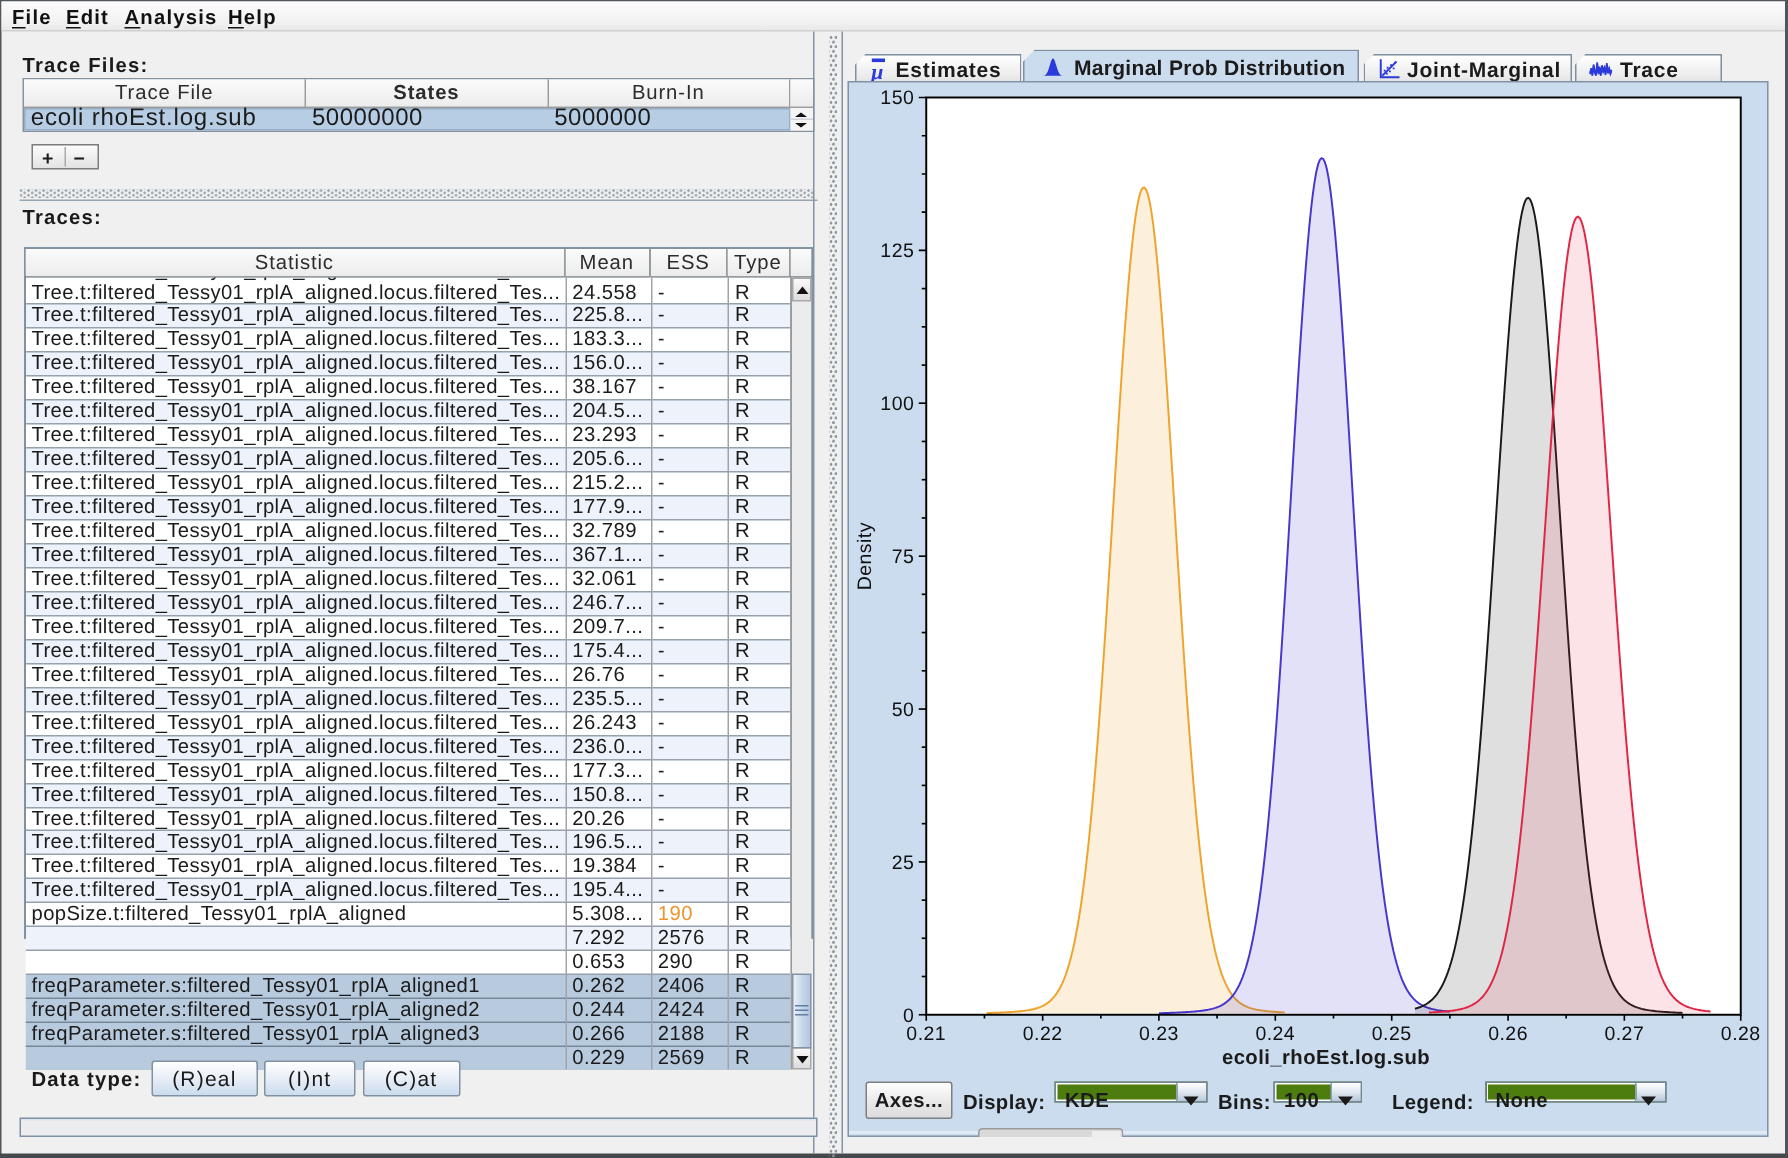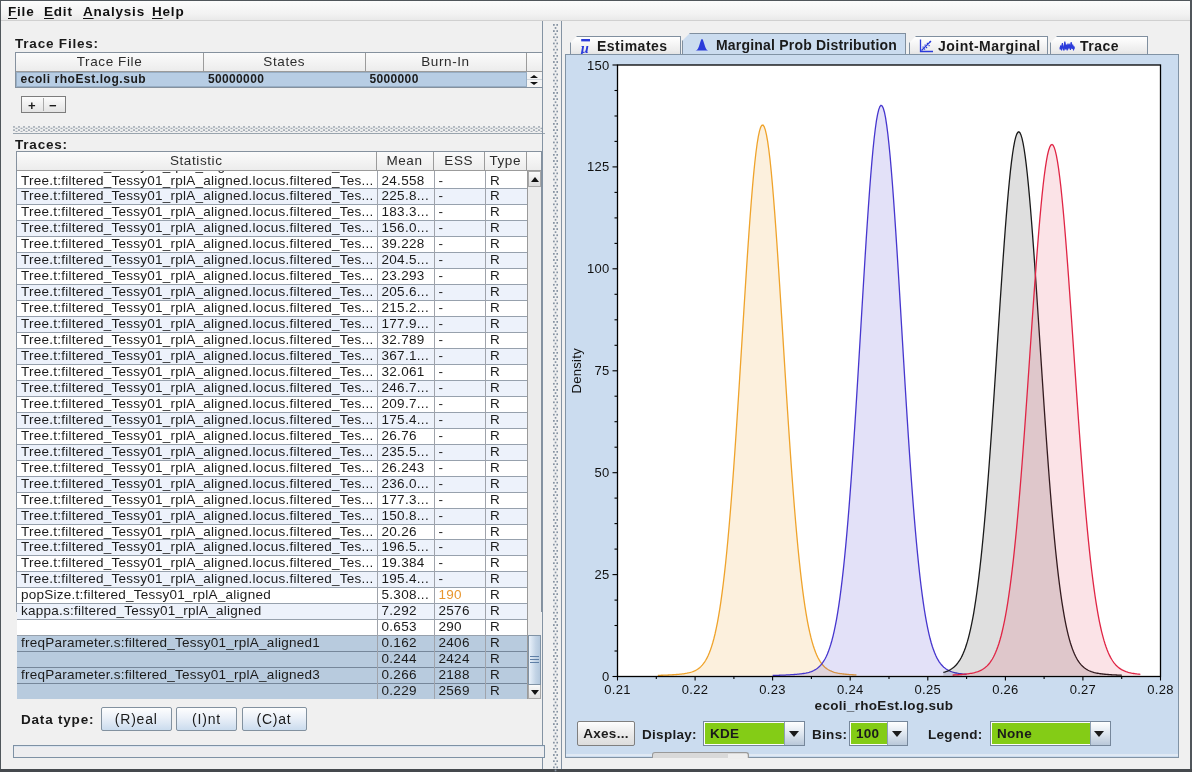--- a/index.html
+++ b/index.html
@@ -22,45 +22,45 @@
 .vline{position:absolute;width:1px;background:#9fa3ab;}
 .sbtn{position:absolute;background:linear-gradient(#fafafa,#dcdcdc);border:1px solid #a8a8a8;}
 .tri-up{width:0;height:0;border-left:4px solid transparent;border-right:4px solid transparent;border-bottom:5px solid #111;position:absolute;}
 .tri-dn{width:0;height:0;border-left:4px solid transparent;border-right:4px solid transparent;border-top:5px solid #111;position:absolute;}
 .btn{background:linear-gradient(#fdfdfd,#e9e9e9 55%,#dcdcdc);border:1px solid #7f7f7f;border-radius:3px;font-size:13.5px;letter-spacing:0.3px;color:#1b1b1b;text-align:center;}
 .btn2{background:linear-gradient(#fefefe,#eaf0f8 45%,#cbdcee);border:1px solid #82919f;border-radius:2px;font-size:14px;letter-spacing:0.8px;color:#1b1b1b;text-align:center;}
 .dotsv{background-image:radial-gradient(circle at 1px 1px,#8794a3 0.8px,rgba(0,0,0,0) 1.1px),radial-gradient(circle at 1px 1px,#8794a3 0.8px,rgba(0,0,0,0) 1.1px);background-size:3.4px 6.2px,3.4px 6.2px;background-position:0 0,1.7px 3.1px;}
 .dotsh{background-image:radial-gradient(circle at 1px 1px,#9aa4ae 0.7px,rgba(0,0,0,0) 1px),radial-gradient(circle at 1px 1px,#9aa4ae 0.7px,rgba(0,0,0,0) 1px);background-size:5px 3.2px,5px 3.2px;background-position:0 0,2.5px 1.6px;}
 .tab{position:absolute;height:18px;font-size:14px;letter-spacing:0.5px;font-weight:bold;color:#1b1b1b;border:1px solid #808f9f;border-bottom:none;clip-path:polygon(0 7px,7px 0,100% 0,100% 100%,0 100%);background:linear-gradient(#ffffff,#ececec 80%,#e4e4e4);}
 .tab .lbl{position:absolute;top:1px;left:24px;}
-.combo{position:absolute;height:25px;border:1px solid #76879b;background:#84cc16;box-shadow:inset 0 0 0 1px #fdfdfd;font-size:13.5px;letter-spacing:0.3px;font-weight:bold;}
+.combo{position:absolute;height:14px;border:1px solid #76879b;background:#4d7c0f;box-shadow:inset 0 0 0 1px #fdfdfd;font-size:13.5px;letter-spacing:0.3px;font-weight:bold;}
 .combo .txt{position:absolute;left:6px;top:4px;}
 .combo .arr{position:absolute;right:0;top:0;bottom:0;width:20px;border-left:1px solid #8ea0b4;background:linear-gradient(#ffffff,#dfe7f0 50%,#b9c8d9);}
 .ctri{width:0;height:0;border-left:5.5px solid transparent;border-right:5.5px solid transparent;border-top:6.5px solid #1a1a1a;position:absolute;left:3.5px;top:9px;}
 .ctl-lab{position:absolute;font-size:13.5px;letter-spacing:0.3px;font-weight:bold;color:#1b1b1b;}
 </style></head><body>
 <div class="abs" id="bt"></div>
 <div class="abs" id="bl"></div>
 <div class="abs" id="br"></div>
 <div class="abs" id="bb"></div>
 <div class="abs" id="menubar">
  <span style="left:7px"><u>F</u>ile</span>
     <span style="left:43px"><u>E</u>dit</span>
  <span style="left:82px"><u>A</u>nalysis</span>
     <span style="left:151px"><u>H</u>elp</span>
 </div>
 
 <div class="abs seclab" style="left:15px;top:36px;">Trace Files:</div>
 
 <div class="abs" style="left:15px;top:52px;width:527.5px;height:35.5px;border:1px solid #85919e;background:#fff;">
   <div class="th" style="left:0;width:188px;text-align:center;">Trace File</div>
-  <div class="th" style="left:188px;width:161.5px;">States</div>
+  <div class="th" style="left:188px;width:161.5px;font-weight:bold;">States</div>
   <div class="th" style="left:349.5px;width:161px;">Burn-In</div>
   <div class="th" style="left:510.5px;width:15px;border-right:none;"></div>
-  <div class="abs" style="left:0;top:19px;width:510.5px;height:14.5px;background:#b7cde4;box-shadow:inset 0 0 0 1px #97aec5;font-size:12px;line-height:14px;letter-spacing:0.55px;font-weight:bold;">
+  <div class="abs" style="left:0;top:19px;width:510.5px;height:14.5px;background:#b7cde4;box-shadow:inset 0 0 0 1px #97aec5;font-size:16px;line-height:14px;letter-spacing:0.55px;">
      <span class="abs" style="left:4.5px;">ecoli rhoEst.log.sub</span>
      <span class="abs" style="left:192px;letter-spacing:0.35px;">50000000</span>
      <span class="abs" style="left:353.5px;letter-spacing:0.35px;">5000000</span>
   </div>
   <div class="abs" style="left:510.5px;top:19px;width:15px;height:14.5px;background:#f4f4f4;">
     <div class="abs" style="left:0;top:7px;width:15px;height:1px;background:#cfd4da;"></div>
     <div class="tri-up" style="left:3.5px;top:2.5px;border-left-width:4px;border-right-width:4px;border-bottom-width:3.5px;"></div>
     <div class="tri-dn" style="left:3.5px;top:9.5px;border-left-width:4px;border-right-width:4px;border-top-width:3.5px;"></div>
   </div>
 </div>
@@ -68,21 +68,21 @@
 <div class="abs" style="left:21px;top:96px;width:45px;height:17px;border:1px solid #7d7d7d;background:linear-gradient(#fcfcfc,#e3e3e3);">
   <div class="abs" style="left:21px;top:1px;width:1px;height:13px;background:#aaa;"></div>
   <div class="abs" style="left:6px;top:0.5px;font-size:13px;font-weight:bold;">+</div>
   <div class="abs" style="left:27px;top:0.5px;font-size:13px;font-weight:bold;">−</div>
 </div>
 
 <div class="abs dotsh" style="left:13px;top:125.5px;width:530px;height:6px;"></div>
 <div class="abs" style="left:13px;top:132.5px;width:532px;height:1px;background:#99a4ae;"></div>
 <div class="abs seclab" style="left:15px;top:137px;">Traces:</div>
 
-<div class="abs" style="left:16px;top:151px;width:525.5px;height:461px;border:1px solid #85919e;background:#0c4a6e;">
+<div class="abs" style="left:16px;top:165px;width:525.5px;height:461px;border:1px solid #85919e;background:#0c4a6e;">
   <div class="th" style="left:0;width:359.5px;">Statistic</div>
   <div class="th" style="left:359.5px;width:57px;">Mean</div>
   <div class="th" style="left:416.5px;width:51.5px;">ESS</div>
   <div class="th" style="left:468px;width:41.5px;">Type</div>
   <div class="th" style="left:509.5px;width:14px;border-right:none;"></div>
 
   <div class="abs" style="left:0;top:19px;width:509.5px;height:528px;overflow:hidden;">
     <div style="position:absolute;left:0;top:-19px;width:509.5px;height:547px;">
       <div class="trow" style="top:18px;background:#ffffff;height:3.5px;border-bottom:none;overflow:hidden;">
         <div class="c1" style="top:-11px;height:14px;">Tree.t:filtered_Tessy01_rplA_aligned.locus.filtered_Tes...</div>
@@ -106,21 +106,21 @@
           <div class="c4">R</div>
         </div>
 <div class="trow" style="top:69.37px;background:#edf2fb;border-bottom:1px solid #97a1ad;">
           <div class="c1">Tree.t:filtered_Tessy01_rplA_aligned.locus.filtered_Tes...</div>
           <div class="c2">156.0...</div>
           <div class="c3" style="color:#1b1b1b">-</div>
           <div class="c4">R</div>
         </div>
 <div class="trow" style="top:85.32px;background:#ffffff;border-bottom:1px solid #97a1ad;">
           <div class="c1">Tree.t:filtered_Tessy01_rplA_aligned.locus.filtered_Tes...</div>
-          <div class="c2">39.228</div>
+          <div class="c2">38.167</div>
           <div class="c3" style="color:#1b1b1b">-</div>
           <div class="c4">R</div>
         </div>
 <div class="trow" style="top:101.28px;background:#edf2fb;border-bottom:1px solid #97a1ad;">
           <div class="c1">Tree.t:filtered_Tessy01_rplA_aligned.locus.filtered_Tes...</div>
           <div class="c2">204.5...</div>
           <div class="c3" style="color:#1b1b1b">-</div>
           <div class="c4">R</div>
         </div>
 <div class="trow" style="top:117.23px;background:#ffffff;border-bottom:1px solid #97a1ad;">
@@ -243,37 +243,37 @@
           <div class="c3" style="color:#1b1b1b">-</div>
           <div class="c4">R</div>
         </div>
 <div class="trow" style="top:436.33px;background:#ffffff;border-bottom:1px solid #97a1ad;">
           <div class="c1">popSize.t:filtered_Tessy01_rplA_aligned</div>
           <div class="c2">5.308...</div>
           <div class="c3" style="color:#e8962e">190</div>
           <div class="c4">R</div>
         </div>
 <div class="trow" style="top:452.29px;background:#edf2fb;border-bottom:1px solid #97a1ad;">
-          <div class="c1">kappa.s:filtered_Tessy01_rplA_aligned</div>
           <div class="c2">7.292</div>
           <div class="c3" style="color:#1b1b1b">2576</div>
           <div class="c4">R</div>
         </div>
 <div class="trow" style="top:468.24px;background:#ffffff;border-bottom:1px solid #97a1ad;">
           <div class="c2">0.653</div>
           <div class="c3" style="color:#1b1b1b">290</div>
           <div class="c4">R</div>
         </div>
 <div class="trow" style="top:484.19px;background:#b8cbde;border-bottom:1px solid #76879a;">
           <div class="c1">freqParameter.s:filtered_Tessy01_rplA_aligned1</div>
-          <div class="c2">0.162</div>
+          <div class="c2">0.262</div>
           <div class="c3" style="color:#1b1b1b">2406</div>
           <div class="c4">R</div>
         </div>
 <div class="trow" style="top:500.15px;background:#b8cbde;border-bottom:1px solid #76879a;">
+          <div class="c1">freqParameter.s:filtered_Tessy01_rplA_aligned2</div>
           <div class="c2">0.244</div>
           <div class="c3" style="color:#1b1b1b">2424</div>
           <div class="c4">R</div>
         </div>
 <div class="trow" style="top:516.11px;background:#b8cbde;border-bottom:1px solid #76879a;">
           <div class="c1">freqParameter.s:filtered_Tessy01_rplA_aligned3</div>
           <div class="c2">0.266</div>
           <div class="c3" style="color:#1b1b1b">2188</div>
           <div class="c4">R</div>
         </div>

